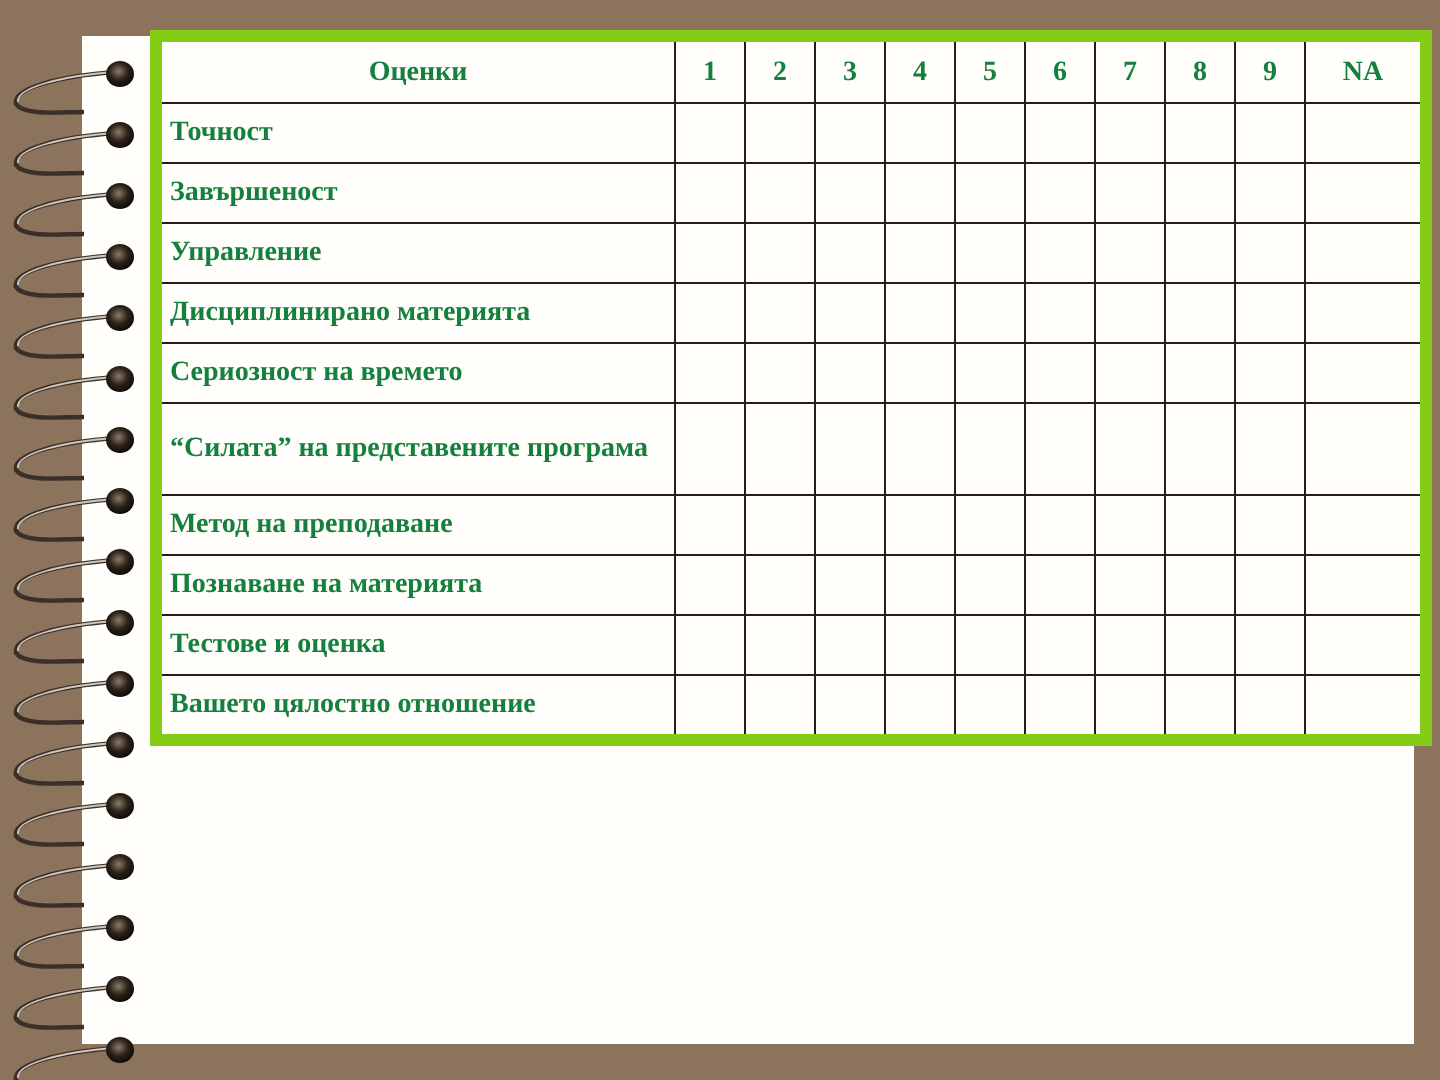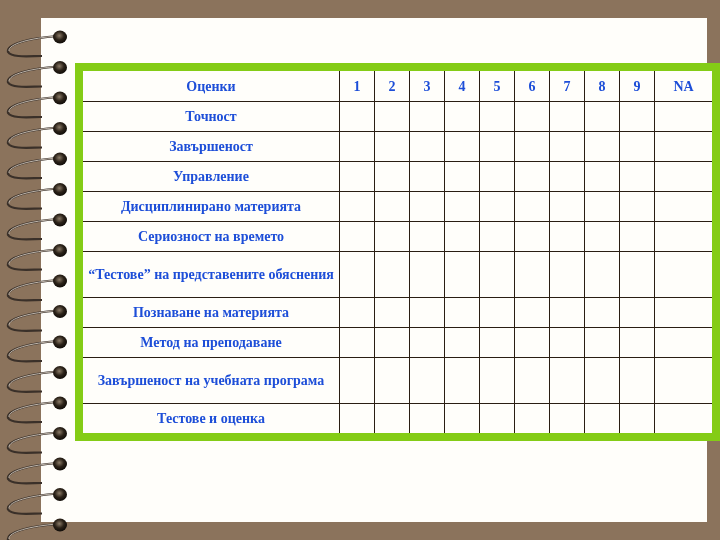--- a/index.html
+++ b/index.html
@@ -9,38 +9,37 @@
     font-family: "Liberation Serif", "DejaVu Serif", serif;
   }
   .paper {
     position: absolute; left: 41px; top: 18px; width: 666px; height: 504px;
     background: #fffefa;
   }
   .spiral { position: absolute; left: 0; top: 0; width: 80px; height: 540px; }
   .sheet {
     position: absolute; left: 75px; top: 15px;
     border-collapse: collapse;
-    border: 8px solid #84cc16;
+    border: 6px solid #84cc16;
     background: #fffefa;
-    color: #1d4ed8;
-    margin-top: 48px;
+    color: #15803d;
   }
   .sheet td, .sheet th {
     border: 1.5px solid #2a1e12;
     padding: 0 4px;
     font-size: 14px;
     font-weight: bold;
     vertical-align: middle;
     line-height: 17px;
   }
   .sheet th { text-align: center; height: 30px; }
   .sheet th.crit { width: 248px; }
   .sheet th.num { width: 26px; }
   .sheet th.na { width: 49px; }
-  .sheet td.label { text-align: center; height: 29px; }
+  .sheet td.label { text-align: left; height: 29px; }
   .sheet tr.tall td.label { height: 45px; }
   .sheet td.cell { }
 </style>
 </head>
 <body>
 
 <div class="paper"></div>
 
 <svg class="spiral" viewBox="0 0 80 540">
   <defs>
@@ -181,21 +180,34 @@
         <td class="cell"></td>
         <td class="cell"></td>
         <td class="cell"></td>
         <td class="cell"></td>
         <td class="cell"></td>
         <td class="cell"></td>
         <td class="cell"></td>
         <td class="cell"></td>
       </tr>
       <tr class="tall">
-        <td class="label">“Тестове” на представените обяснения</td>
+        <td class="label">“Силата” на представените програма</td>
+        <td class="cell"></td>
+        <td class="cell"></td>
+        <td class="cell"></td>
+        <td class="cell"></td>
+        <td class="cell"></td>
+        <td class="cell"></td>
+        <td class="cell"></td>
+        <td class="cell"></td>
+        <td class="cell"></td>
+        <td class="cell"></td>
+      </tr>
+      <tr>
+        <td class="label">Метод на преподаване</td>
         <td class="cell"></td>
         <td class="cell"></td>
         <td class="cell"></td>
         <td class="cell"></td>
         <td class="cell"></td>
         <td class="cell"></td>
         <td class="cell"></td>
         <td class="cell"></td>
         <td class="cell"></td>
         <td class="cell"></td>
@@ -207,47 +219,34 @@
         <td class="cell"></td>
         <td class="cell"></td>
         <td class="cell"></td>
         <td class="cell"></td>
         <td class="cell"></td>
         <td class="cell"></td>
         <td class="cell"></td>
         <td class="cell"></td>
       </tr>
       <tr>
-        <td class="label">Метод на преподаване</td>
-        <td class="cell"></td>
-        <td class="cell"></td>
-        <td class="cell"></td>
-        <td class="cell"></td>
-        <td class="cell"></td>
-        <td class="cell"></td>
-        <td class="cell"></td>
-        <td class="cell"></td>
-        <td class="cell"></td>
-        <td class="cell"></td>
-      </tr>
-      <tr class="tall">
-        <td class="label">Завършеност на учебната програма</td>
-        <td class="cell"></td>
-        <td class="cell"></td>
-        <td class="cell"></td>
-        <td class="cell"></td>
-        <td class="cell"></td>
-        <td class="cell"></td>
-        <td class="cell"></td>
-        <td class="cell"></td>
-        <td class="cell"></td>
-        <td class="cell"></td>
-      </tr>
-      <tr>
         <td class="label">Тестове и оценка</td>
+        <td class="cell"></td>
+        <td class="cell"></td>
+        <td class="cell"></td>
+        <td class="cell"></td>
+        <td class="cell"></td>
+        <td class="cell"></td>
+        <td class="cell"></td>
+        <td class="cell"></td>
+        <td class="cell"></td>
+        <td class="cell"></td>
+      </tr>
+      <tr>
+        <td class="label">Вашето цялостно отношение</td>
         <td class="cell"></td>
         <td class="cell"></td>
         <td class="cell"></td>
         <td class="cell"></td>
         <td class="cell"></td>
         <td class="cell"></td>
         <td class="cell"></td>
         <td class="cell"></td>
         <td class="cell"></td>
         <td class="cell"></td>

